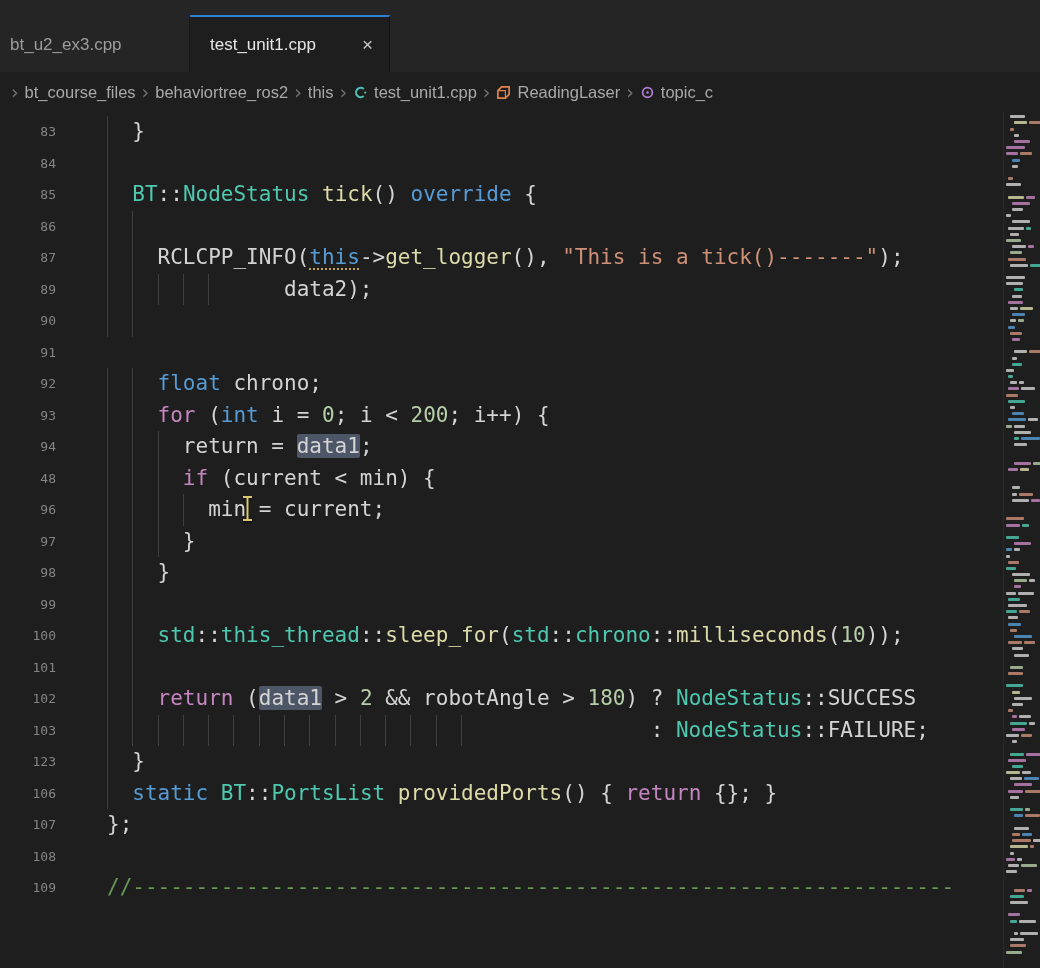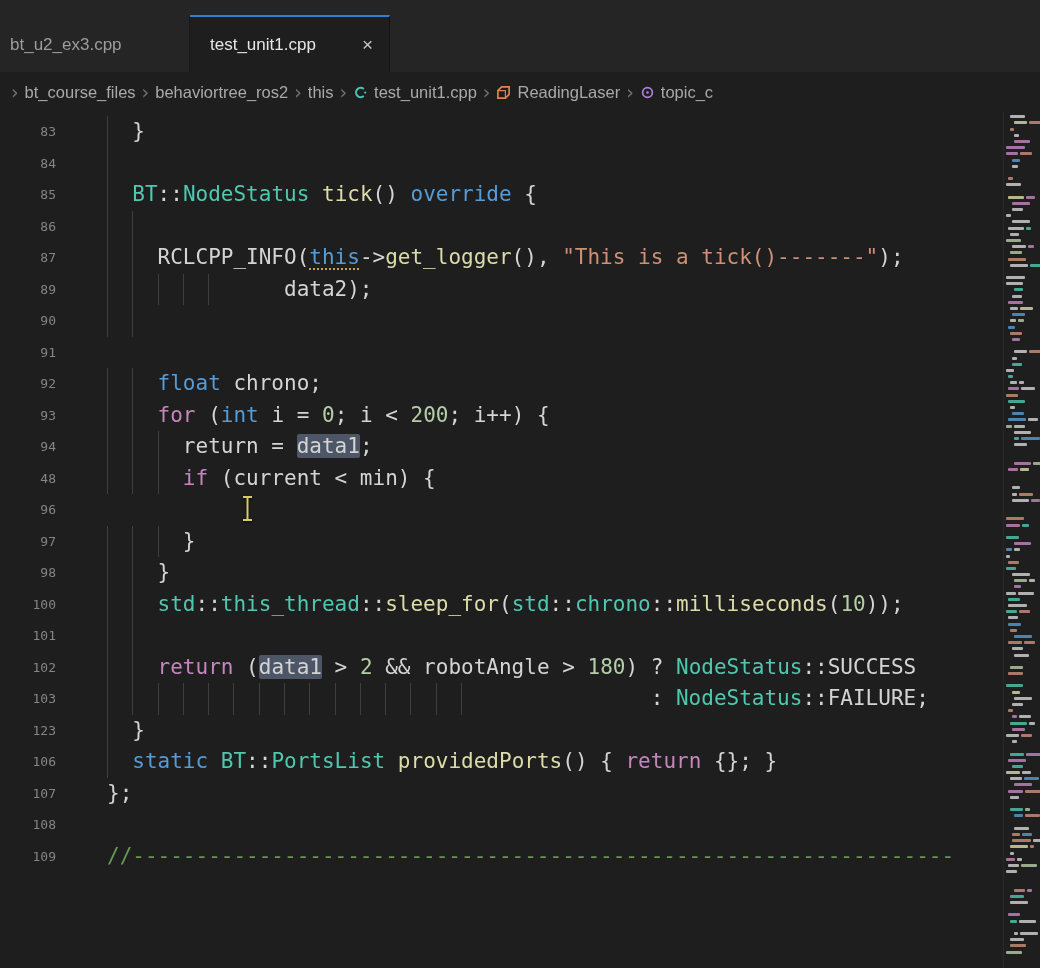--- a/index.html
+++ b/index.html
@@ -142,23 +142,24 @@
       <div class="line"><div class="ln">85</div><div class="txt"><i class="guide" style="left: 0ch;"></i><span class="c-p">  </span><span class="c-cl">BT</span><span class="c-p">::</span><span class="c-cl">NodeStatus</span><span class="c-p"> </span><span class="c-f">tick</span><span class="c-p">() </span><span class="c-t">override</span><span class="c-p"> {</span></div></div>
       <div class="line"><div class="ln">86</div><div class="txt"><i class="guide" style="left: 0ch;"></i><i class="guide" style="left: 2ch;"></i></div></div>
       <div class="line"><div class="ln">87</div><div class="txt"><i class="guide" style="left: 0ch;"></i><i class="guide" style="left: 2ch;"></i><span class="c-p">    RCLCPP_INFO(</span><span class="c-tu">this</span><span class="c-p">-&gt;</span><span class="c-f">get_logger</span><span class="c-p">(), </span><span class="c-s">"This is a tick()-------"</span><span class="c-p">);</span></div></div>
       <div class="line"><div class="ln">89</div><div class="txt"><i class="guide" style="left: 0ch;"></i><i class="guide" style="left: 2ch;"></i><i class="guide" style="left: 4ch;"></i><i class="guide" style="left: 6ch;"></i><i class="guide" style="left: 8ch;"></i><span class="c-p">              data2);</span></div></div>
       <div class="line"><div class="ln">90</div><div class="txt"><i class="guide" style="left: 0ch;"></i><i class="guide" style="left: 2ch;"></i></div></div>
       <div class="line"><div class="ln">91</div></div>
       <div class="line"><div class="ln">92</div><div class="txt"><i class="guide" style="left: 0ch;"></i><i class="guide" style="left: 2ch;"></i><span class="c-p">    </span><span class="c-t">float</span><span class="c-p"> chrono;</span></div></div>
       <div class="line"><div class="ln">93</div><div class="txt"><i class="guide" style="left: 0ch;"></i><i class="guide" style="left: 2ch;"></i><span class="c-p">    </span><span class="c-k">for</span><span class="c-p"> (</span><span class="c-t">int</span><span class="c-p"> i = </span><span class="c-n">0</span><span class="c-p">; i &lt; </span><span class="c-n">200</span><span class="c-p">; i++) {</span></div></div>
       <div class="line"><div class="ln">94</div><div class="txt"><i class="guide" style="left: 0ch;"></i><i class="guide" style="left: 2ch;"></i><i class="guide" style="left: 4ch;"></i><span class="c-p">      return = </span><span class="c-hl">data1</span><span class="c-p">;</span></div></div>
       <div class="line"><div class="ln">48</div><div class="txt"><i class="guide" style="left: 0ch;"></i><i class="guide" style="left: 2ch;"></i><i class="guide" style="left: 4ch;"></i><span class="c-p">      </span><span class="c-k">if</span><span class="c-p"> (current &lt; min) {</span></div></div>
-      <div class="line"><div class="ln">96</div></div>
+      <div class="line"><div class="ln">96</div><div class="txt"><i class="guide" style="left: 0ch;"></i><i class="guide" style="left: 2ch;"></i><i class="guide" style="left: 4ch;"></i><i class="guide" style="left: 6ch;"></i><span class="c-p">        min = current;</span></div></div>
       <div class="line"><div class="ln">97</div><div class="txt"><i class="guide" style="left: 0ch;"></i><i class="guide" style="left: 2ch;"></i><i class="guide" style="left: 4ch;"></i><span class="c-p">      }</span></div></div>
       <div class="line"><div class="ln">98</div><div class="txt"><i class="guide" style="left: 0ch;"></i><i class="guide" style="left: 2ch;"></i><span class="c-p">    }</span></div></div>
+      <div class="line"><div class="ln">99</div><div class="txt"><i class="guide" style="left: 0ch;"></i><i class="guide" style="left: 2ch;"></i></div></div>
       <div class="line"><div class="ln">100</div><div class="txt"><i class="guide" style="left: 0ch;"></i><i class="guide" style="left: 2ch;"></i><span class="c-p">    </span><span class="c-cl">std</span><span class="c-p">::</span><span class="c-cl">this_thread</span><span class="c-p">::</span><span class="c-f">sleep_for</span><span class="c-p">(</span><span class="c-cl">std</span><span class="c-p">::</span><span class="c-cl">chrono</span><span class="c-p">::</span><span class="c-f">milliseconds</span><span class="c-p">(</span><span class="c-n">10</span><span class="c-p">));</span></div></div>
       <div class="line"><div class="ln">101</div><div class="txt"><i class="guide" style="left: 0ch;"></i><i class="guide" style="left: 2ch;"></i></div></div>
       <div class="line"><div class="ln">102</div><div class="txt"><i class="guide" style="left: 0ch;"></i><i class="guide" style="left: 2ch;"></i><span class="c-p">    </span><span class="c-k">return</span><span class="c-p"> (</span><span class="c-hl">data1</span><span class="c-p"> &gt; </span><span class="c-n">2</span><span class="c-p"> &amp;&amp; robotAngle &gt; </span><span class="c-n">180</span><span class="c-p">) ? </span><span class="c-cl">NodeStatus</span><span class="c-p">::SUCCESS</span></div></div>
       <div class="line"><div class="ln">103</div><div class="txt"><i class="guide" style="left: 0ch;"></i><i class="guide" style="left: 2ch;"></i><i class="guide" style="left: 4ch;"></i><i class="guide" style="left: 6ch;"></i><i class="guide" style="left: 8ch;"></i><i class="guide" style="left: 10ch;"></i><i class="guide" style="left: 12ch;"></i><i class="guide" style="left: 14ch;"></i><i class="guide" style="left: 16ch;"></i><i class="guide" style="left: 18ch;"></i><i class="guide" style="left: 20ch;"></i><i class="guide" style="left: 22ch;"></i><i class="guide" style="left: 24ch;"></i><i class="guide" style="left: 26ch;"></i><i class="guide" style="left: 28ch;"></i><span class="c-p">                                           : </span><span class="c-cl">NodeStatus</span><span class="c-p">::FAILURE;</span></div></div>
       <div class="line"><div class="ln">123</div><div class="txt"><i class="guide" style="left: 0ch;"></i><span class="c-p">  }</span></div></div>
       <div class="line"><div class="ln">106</div><div class="txt"><i class="guide" style="left: 0ch;"></i><span class="c-p">  </span><span class="c-t">static</span><span class="c-p"> </span><span class="c-cl">BT</span><span class="c-p">::</span><span class="c-cl">PortsList</span><span class="c-p"> </span><span class="c-f">providedPorts</span><span class="c-p">() { </span><span class="c-k">return</span><span class="c-p"> {}; }</span></div></div>
       <div class="line"><div class="ln">107</div><div class="txt"><span class="c-p">};</span></div></div>
       <div class="line"><div class="ln">108</div><div class="txt"></div></div>
       <div class="line"><div class="ln">109</div><div class="txt"><span class="c-c">//-----------------------------------------------------------------</span></div></div>
     </div>

